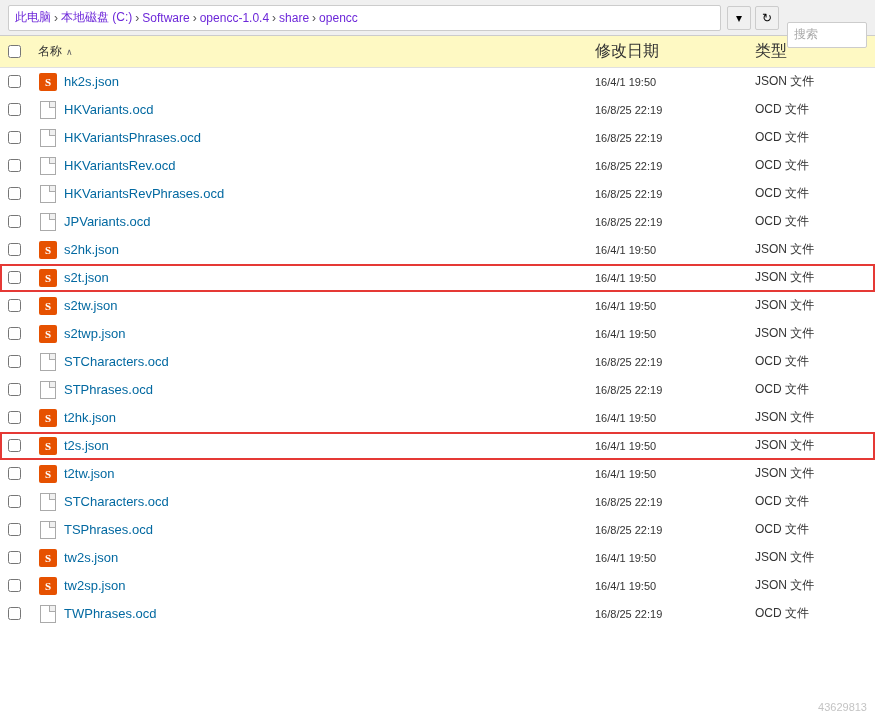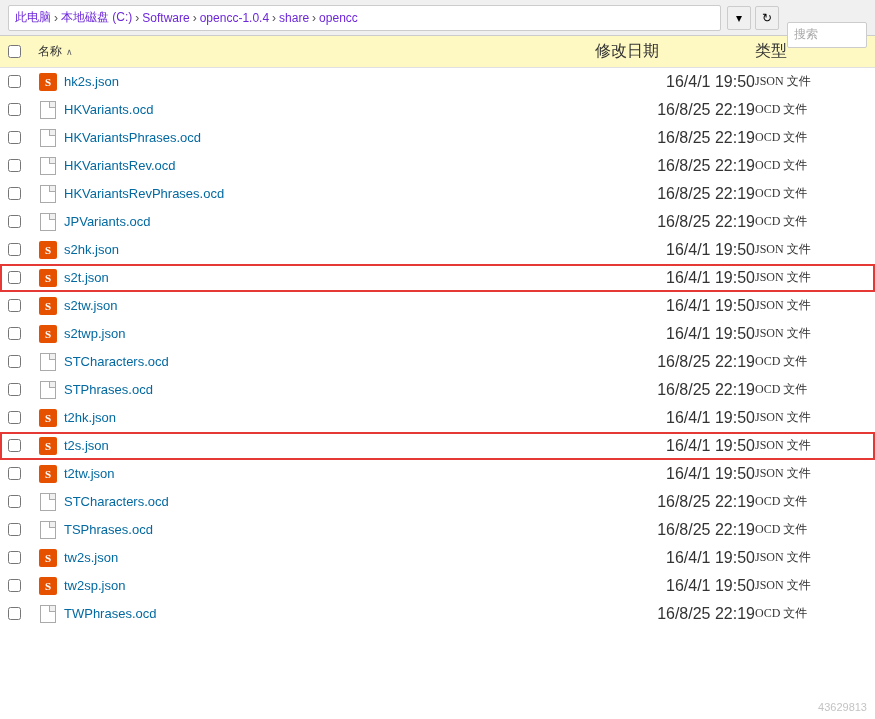--- a/index.html
+++ b/index.html
@@ -154,29 +154,27 @@
     .row-name {
       flex: 1;
       font-size: 13px;
       color: #0369a1;
       white-space: nowrap;
       overflow: hidden;
       text-overflow: ellipsis;
     }
     .row-date {
       width: 160px;
-      font-size: 16px;
-      color: #333;
-      text-align: right;
+      font-size: 11px;
+      color: #333;
     }
     .row-type {
       width: 120px;
       font-size: 12px;
       color: #333;
-      font-family: Liberation Serif, serif;
     }
 
     
     .icon-json {
       width: 18px;
       height: 18px;
       background: #e65100;
       display: flex;
       align-items: center;
       justify-content: center;

